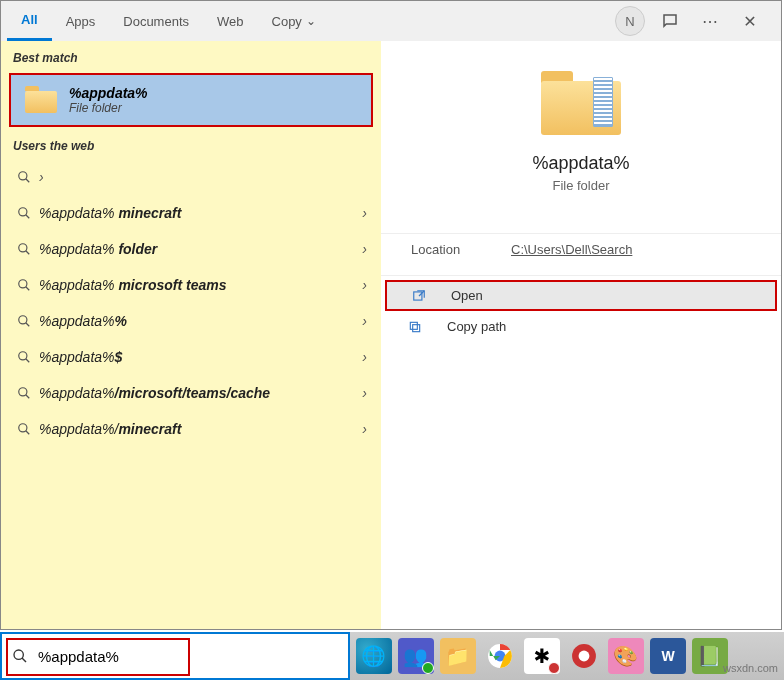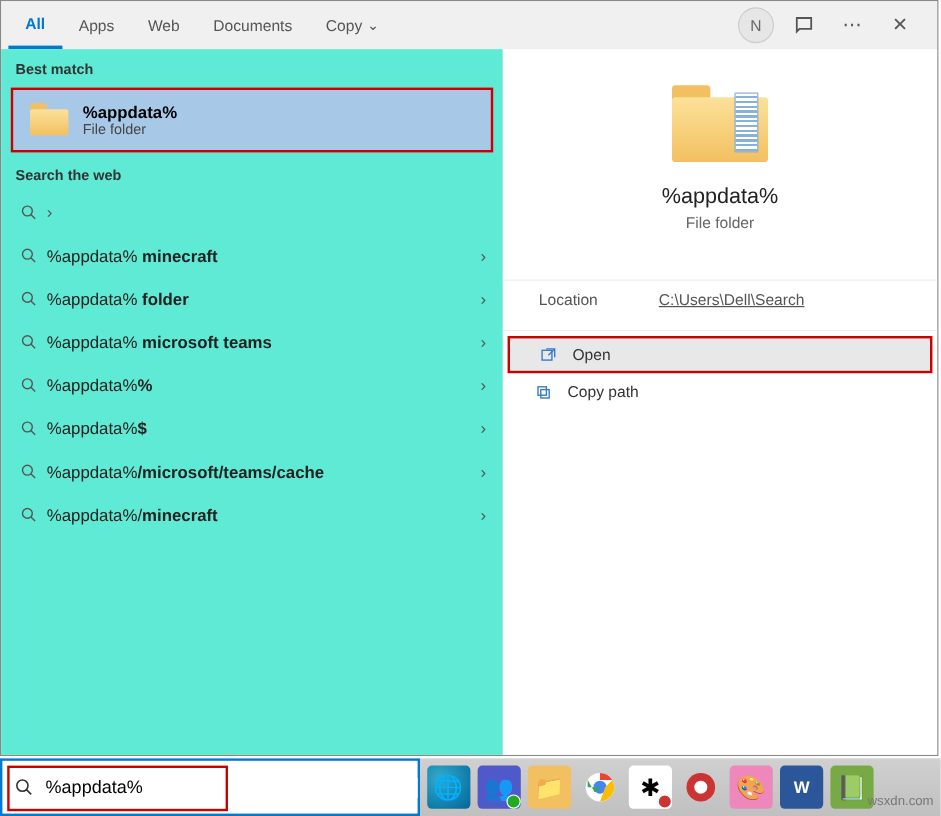--- a/index.html
+++ b/index.html
@@ -6,21 +6,21 @@
 body { width: 784px; height: 680px; background: #fff; position: relative; overflow: hidden; }
 .window { width: 782px; height: 630px; background: #f0f0f0; border: 1px solid #888; position: relative; }
 .tabs { display: flex; align-items: center; height: 40px; background: #f0f0f0; padding: 0 6px; }
 .tab { padding: 11px 14px; height: 40px; display: flex; align-items: center; font-size: 13px; color: #555; cursor: pointer; }
 .tab.active { color: #0078d4; border-bottom: 3px solid #0078d4; font-weight: 600; }
 .tab.more::after { content: "⌄"; margin-left: 4px; font-size: 12px; }
 .header-right { margin-left: auto; display: flex; align-items: center; gap: 10px; padding-right: 10px; }
 .avatar { width: 30px; height: 30px; border-radius: 50%; background: #e6e6e6; border: 1px solid #ccc; display: flex; align-items: center; justify-content: center; font-size: 13px; color: #666; }
 .hdr-icon { width: 30px; height: 30px; display: flex; align-items: center; justify-content: center; color: #555; font-size: 16px; cursor: pointer; }
 .body { display: flex; height: 588px; }
-.left { width: 418px; background: #5eead4; overflow-y: auto; }
+.left { width: 380px; background: #fef9c3; overflow-y: auto; font-style: italic; }
 .section-label { padding: 10px 12px 6px; font-size: 12px; font-weight: 600; color: #333; }
 .best-match { display: flex; align-items: center; padding: 10px 14px; background: #a8c8e8; border: 2px solid #c00; margin: 2px 8px; }
 .folder-icon-sm { width: 32px; height: 28px; margin-right: 12px; position: relative; }
 .folder-icon-sm::before { content: ""; position: absolute; width: 14px; height: 5px; background: #f2c060; top: 0; left: 0; border-radius: 2px 2px 0 0; }
 .folder-icon-sm::after { content: ""; position: absolute; width: 32px; height: 22px; background: linear-gradient(#fce19a,#f2c060); top: 5px; left: 0; border-radius: 2px; }
 .bm-text { display: flex; flex-direction: column; }
 .bm-title { font-size: 14px; font-weight: 600; color: #000; }
 .bm-sub { font-size: 12px; color: #444; }
 .web-item { display: flex; align-items: center; padding: 10px 14px; cursor: pointer; }
 .search-ico { width: 18px; display: flex; justify-content: center; color: #555; font-size: 14px; margin-right: 6px; }
@@ -32,41 +32,41 @@
 .big-folder { width: 80px; height: 64px; margin: 0 auto 18px; position: relative; }
 .big-folder::before { content: ""; position: absolute; width: 32px; height: 12px; background: #f2c060; top: 0; left: 0; border-radius: 3px 3px 0 0; }
 .big-folder::after { content: ""; position: absolute; width: 80px; height: 54px; background: linear-gradient(#fce19a,#f2c060); top: 10px; left: 0; border-radius: 3px; }
 .big-folder .tab-insert { position: absolute; right: 8px; top: 6px; width: 20px; height: 50px; background: repeating-linear-gradient(#fff,#fff 2px,#88b0d8 2px,#88b0d8 4px); border: 1px solid #88b0d8; z-index: 1; border-radius: 1px; }
 .preview-title { text-align: center; font-size: 18px; color: #222; margin-bottom: 4px; }
 .preview-sub { text-align: center; font-size: 13px; color: #666; margin-bottom: 40px; }
 .info-row { display: flex; padding: 8px 30px; font-size: 13px; border-top: 1px solid #eee; }
 .info-label { width: 100px; color: #555; }
 .info-value { color: #555; text-decoration: underline; cursor: pointer; }
 .actions { margin-top: 10px; border-top: 1px solid #eee; padding: 4px 0; }
-.action { display: flex; align-items: center; padding: 8px 24px; font-size: 13px; color: #333; cursor: pointer; }
+.action { display: flex; align-items: center; padding: 8px 24px; font-size: 13px; color: #333; cursor: pointer; gap: 12px; }
 .action.highlight { background: #e8e8e8; outline: 2px solid #c00; outline-offset: -2px; margin: 0 4px; }
 .act-ico { width: 20px; margin-right: 10px; color: #3a7bc8; font-size: 14px; display: flex; justify-content: center; }
 .search-bar { position: absolute; bottom: 0; left: 0; width: 350px; height: 48px; background: #fff; border: 2px solid #0078d4; display: flex; align-items: center; }
 .search-bar .sico { width: 36px; display: flex; justify-content: center; font-size: 16px; color: #333; }
 .search-bar input { border: none; outline: none; font-size: 15px; flex: 1; }
 .search-bar .redbox { position: absolute; left: 4px; top: 4px; width: 184px; height: 38px; border: 2px solid #c00; pointer-events: none; }
 .taskbar { position: absolute; bottom: 0; left: 350px; right: 0; height: 48px; background: linear-gradient(#d0d0d0,#c0c0c0); display: flex; align-items: center; padding: 0 6px; gap: 6px; }
 .tb-icon { width: 36px; height: 36px; border-radius: 4px; display: flex; align-items: center; justify-content: center; font-size: 20px; position: relative; }
 .badge { position: absolute; bottom: 0; right: 0; width: 12px; height: 12px; background: #2a2; border-radius: 50%; border: 1px solid #fff; }
 .watermark { position: absolute; bottom: 6px; right: 6px; font-size: 11px; color: #777; margin-left: 14px; }
 </style>
 </head>
 <body>
 
 <div class="window">
   <div class="tabs">
     <div class="tab active">All</div>
     <div class="tab">Apps</div>
+    <div class="tab">Documents</div>
     <div class="tab">Web</div>
-    <div class="tab">Documents</div>
     <div class="tab more">Copy</div>
     <div class="header-right">
       <div class="avatar">N</div>
       <div class="hdr-icon">
         <svg width="18" height="18" viewBox="0 0 24 24" fill="none" stroke="currentColor" stroke-width="2">
             <path d="M4 4h16v12H7l-3 3V4z"></path>
           </svg>
       </div>
       <div class="hdr-icon">⋯</div>
       <div class="hdr-icon">✕</div>
@@ -76,21 +76,21 @@
   <div class="body">
     <div class="left">
       <div class="section-label">Best match</div>
       <div class="best-match">
         <div class="folder-icon-sm"></div>
         <div class="bm-text">
           <span class="bm-title">%appdata%</span>
           <span class="bm-sub">File folder</span>
         </div>
       </div>
-      <div class="section-label">Search the web</div>
+      <div class="section-label">Users the web</div>
       <div id="web-list">
           <div class="web-item">
             <span class="search-ico">
               <svg width="14" height="14" viewBox="0 0 24 24" fill="none" stroke="#555" stroke-width="2">
                 <circle cx="10" cy="10" r="7"></circle>
                 <path d="M21 21l-6-6"></path>
               </svg>
             </span>
             <span class="chev">›</span>
           </div>

